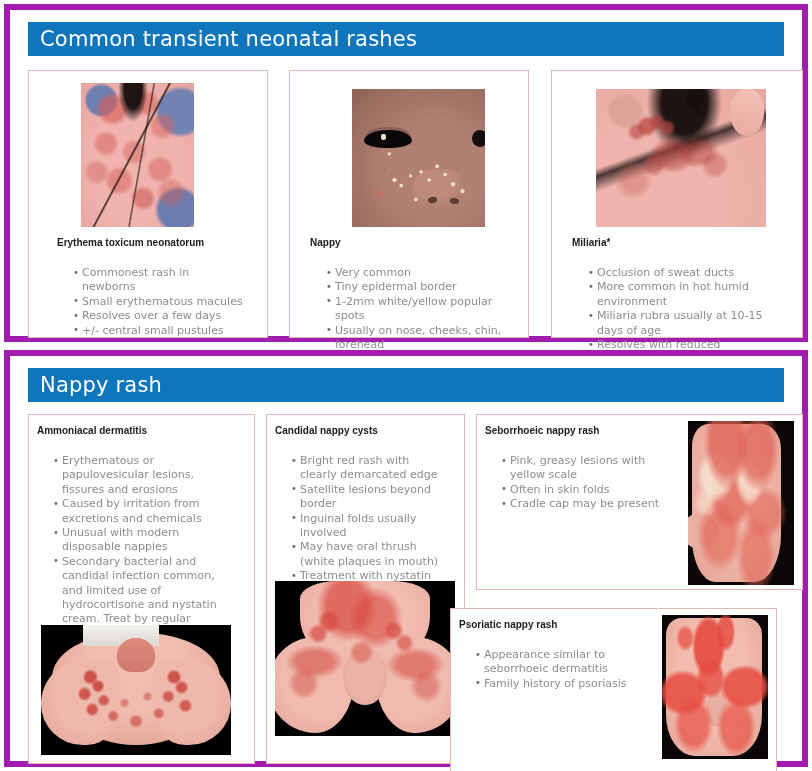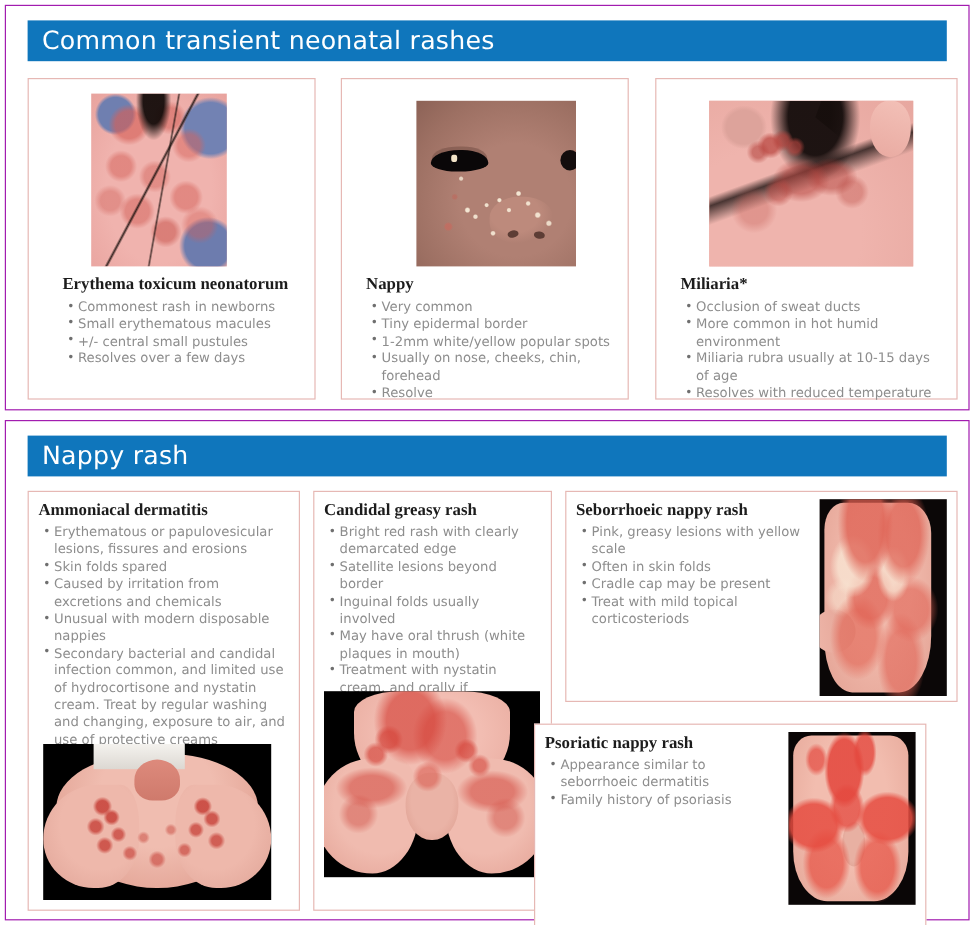--- a/index.html
+++ b/index.html
@@ -9,21 +9,21 @@
     background:#ffffff;
     font-family:"DejaVu Sans","Liberation Sans",sans-serif;
     -webkit-font-smoothing:antialiased;
     overflow:hidden;
   }
   .page{position:relative;width:812px;height:771px;}
 
   
   .section{
     position:absolute;left:4px;right:4px;
-    border:1px solid #a21caf;
+    border:6px solid #a21caf;
     background:#fff;
     box-sizing:border-box;
   }
   #section-transient{top:4px;height:338px;}
   #section-nappy{top:350px;height:417px;}
 
   .section-header{
     position:absolute;left:18px;right:18px;top:12px;height:34px;
     background:#0f76bc;
     box-sizing:border-box;
@@ -47,31 +47,31 @@
   }
 
   
   .tbody{
     font-family:"DejaVu Sans","Liberation Sans",sans-serif;
     font-size:11px;
     line-height:14.4px;
     color:#8d8d8d;
   }
   .theading{
-    font-family:Liberation Serif, serif;
-    font-size:14px;
+    font-family:Liberation Sans, sans-serif;
+    font-size:10px;
     font-weight:bold;
     color:#1c1c1c;
     line-height:15px;
     margin-bottom:1px;
     white-space:nowrap;
   }
   ul.bullets{
     list-style:none;
-    margin:4px;padding:0;
+    margin:16px;padding:0;
   }
   ul.bullets li{
     position:relative;
     padding-left:9px;
     margin:0;
   }
   ul.bullets li::before{
     content:"\2022";
     position:absolute;left:0;top:-0.5px;
     color:#6f6f6f;
@@ -341,22 +341,22 @@
     <div class="card" style="left:18px;top:60px;width:240px;height:268px;">
       <div class="photo p1" style="left:52px;top:12px;width:113px;height:144px;">
         <div class="layer p1-spots"></div>
         <div class="layer p1-hair"></div>
       </div>
       <div style="position:absolute;left:28px;top:164px;right:8px;">
         <div class="theading">Erythema toxicum neonatorum</div>
         <ul class="bullets tbody">
           <li><span>Commonest rash in newborns</span></li>
           <li><span>Small erythematous macules</span></li>
+          <li><span>Resolves over a few days</span></li>
           <li><span>+/- central small pustules</span></li>
-          <li><span>Resolves over a few days</span></li>
         </ul>
       </div>
     </div>
 
     <div class="card" style="left:279px;top:60px;width:240px;height:268px;">
       <div class="photo p2" style="left:62px;top:18px;width:133px;height:138px;">
         <div class="p2-eye"></div>
         <div class="p2-eye2"></div>
         <div class="p2-nose"></div>
         <div class="p2-nostril1"></div>
@@ -400,39 +400,38 @@
 
     <div class="section-header">
       <span class="title">Nappy rash</span>
     </div>
 
     <div class="card" style="left:18px;top:58px;width:227px;height:350px;">
       <div style="position:absolute;left:8px;top:8px;right:6px;">
         <div class="theading">Ammoniacal dermatitis</div>
         <ul class="bullets tbody">
           <li><span>Erythematous or papulovesicular lesions, fissures and erosions</span></li>
-          <li><span>Skin folds spared</span></li>
           <li><span>Caused by irritation from excretions and chemicals</span></li>
           <li><span>Unusual with modern disposable nappies</span></li>
           <li><span>Secondary bacterial and candidal infection common, and limited use of hydrocortisone and nystatin cream. Treat by regular washing and changing, exposure to air, and use of protective creams</span></li>
         </ul>
       </div>
       <div class="photo p4" style="left:12px;top:210px;width:190px;height:130px;">
         <div class="p4-body"></div>
         <div class="p4-legL"></div>
         <div class="p4-legR"></div>
         <div class="p4-nappy"></div>
         <div class="p4-genital"></div>
         <div class="layer p4-rash"></div>
       </div>
     </div>
 
     <div class="card" style="left:256px;top:58px;width:199px;height:350px;">
       <div style="position:absolute;left:8px;top:8px;right:6px;">
-        <div class="theading">Candidal greasy rash</div>
+        <div class="theading">Candidal nappy cysts</div>
         <ul class="bullets tbody">
           <li><span>Bright red rash with clearly demarcated edge</span></li>
           <li><span>Satellite lesions beyond  border</span></li>
           <li><span>Inguinal folds usually involved</span></li>
           <li><span>May have oral thrush (white plaques in mouth)</span></li>
           <li><span>Treatment with nystatin cream, and orally if necessary</span></li>
         </ul>
       </div>
       <div class="photo p5" style="left:8px;top:166px;width:180px;height:155px;">
         <div class="p5-trunk"></div>
@@ -443,21 +442,20 @@
       </div>
     </div>
 
     <div class="card" style="left:466px;top:58px;width:327px;height:176px;">
       <div style="position:absolute;left:8px;top:8px;width:205px;">
         <div class="theading">Seborrhoeic nappy rash</div>
         <ul class="bullets tbody">
           <li><span>Pink, greasy lesions with yellow scale</span></li>
           <li><span>Often in skin folds</span></li>
           <li><span>Cradle cap may be present</span></li>
-          <li><span>Treat with mild topical corticosteriods</span></li>
         </ul>
       </div>
       <div class="photo p6" style="left:211px;top:6px;width:106px;height:164px;">
         <div class="p6-body"></div>
         <div class="p6-arm"></div>
         <div class="layer p6-patches"></div>
       </div>
     </div>
 
     <div class="card" style="left:440px;top:252px;width:327px;height:180px;">

